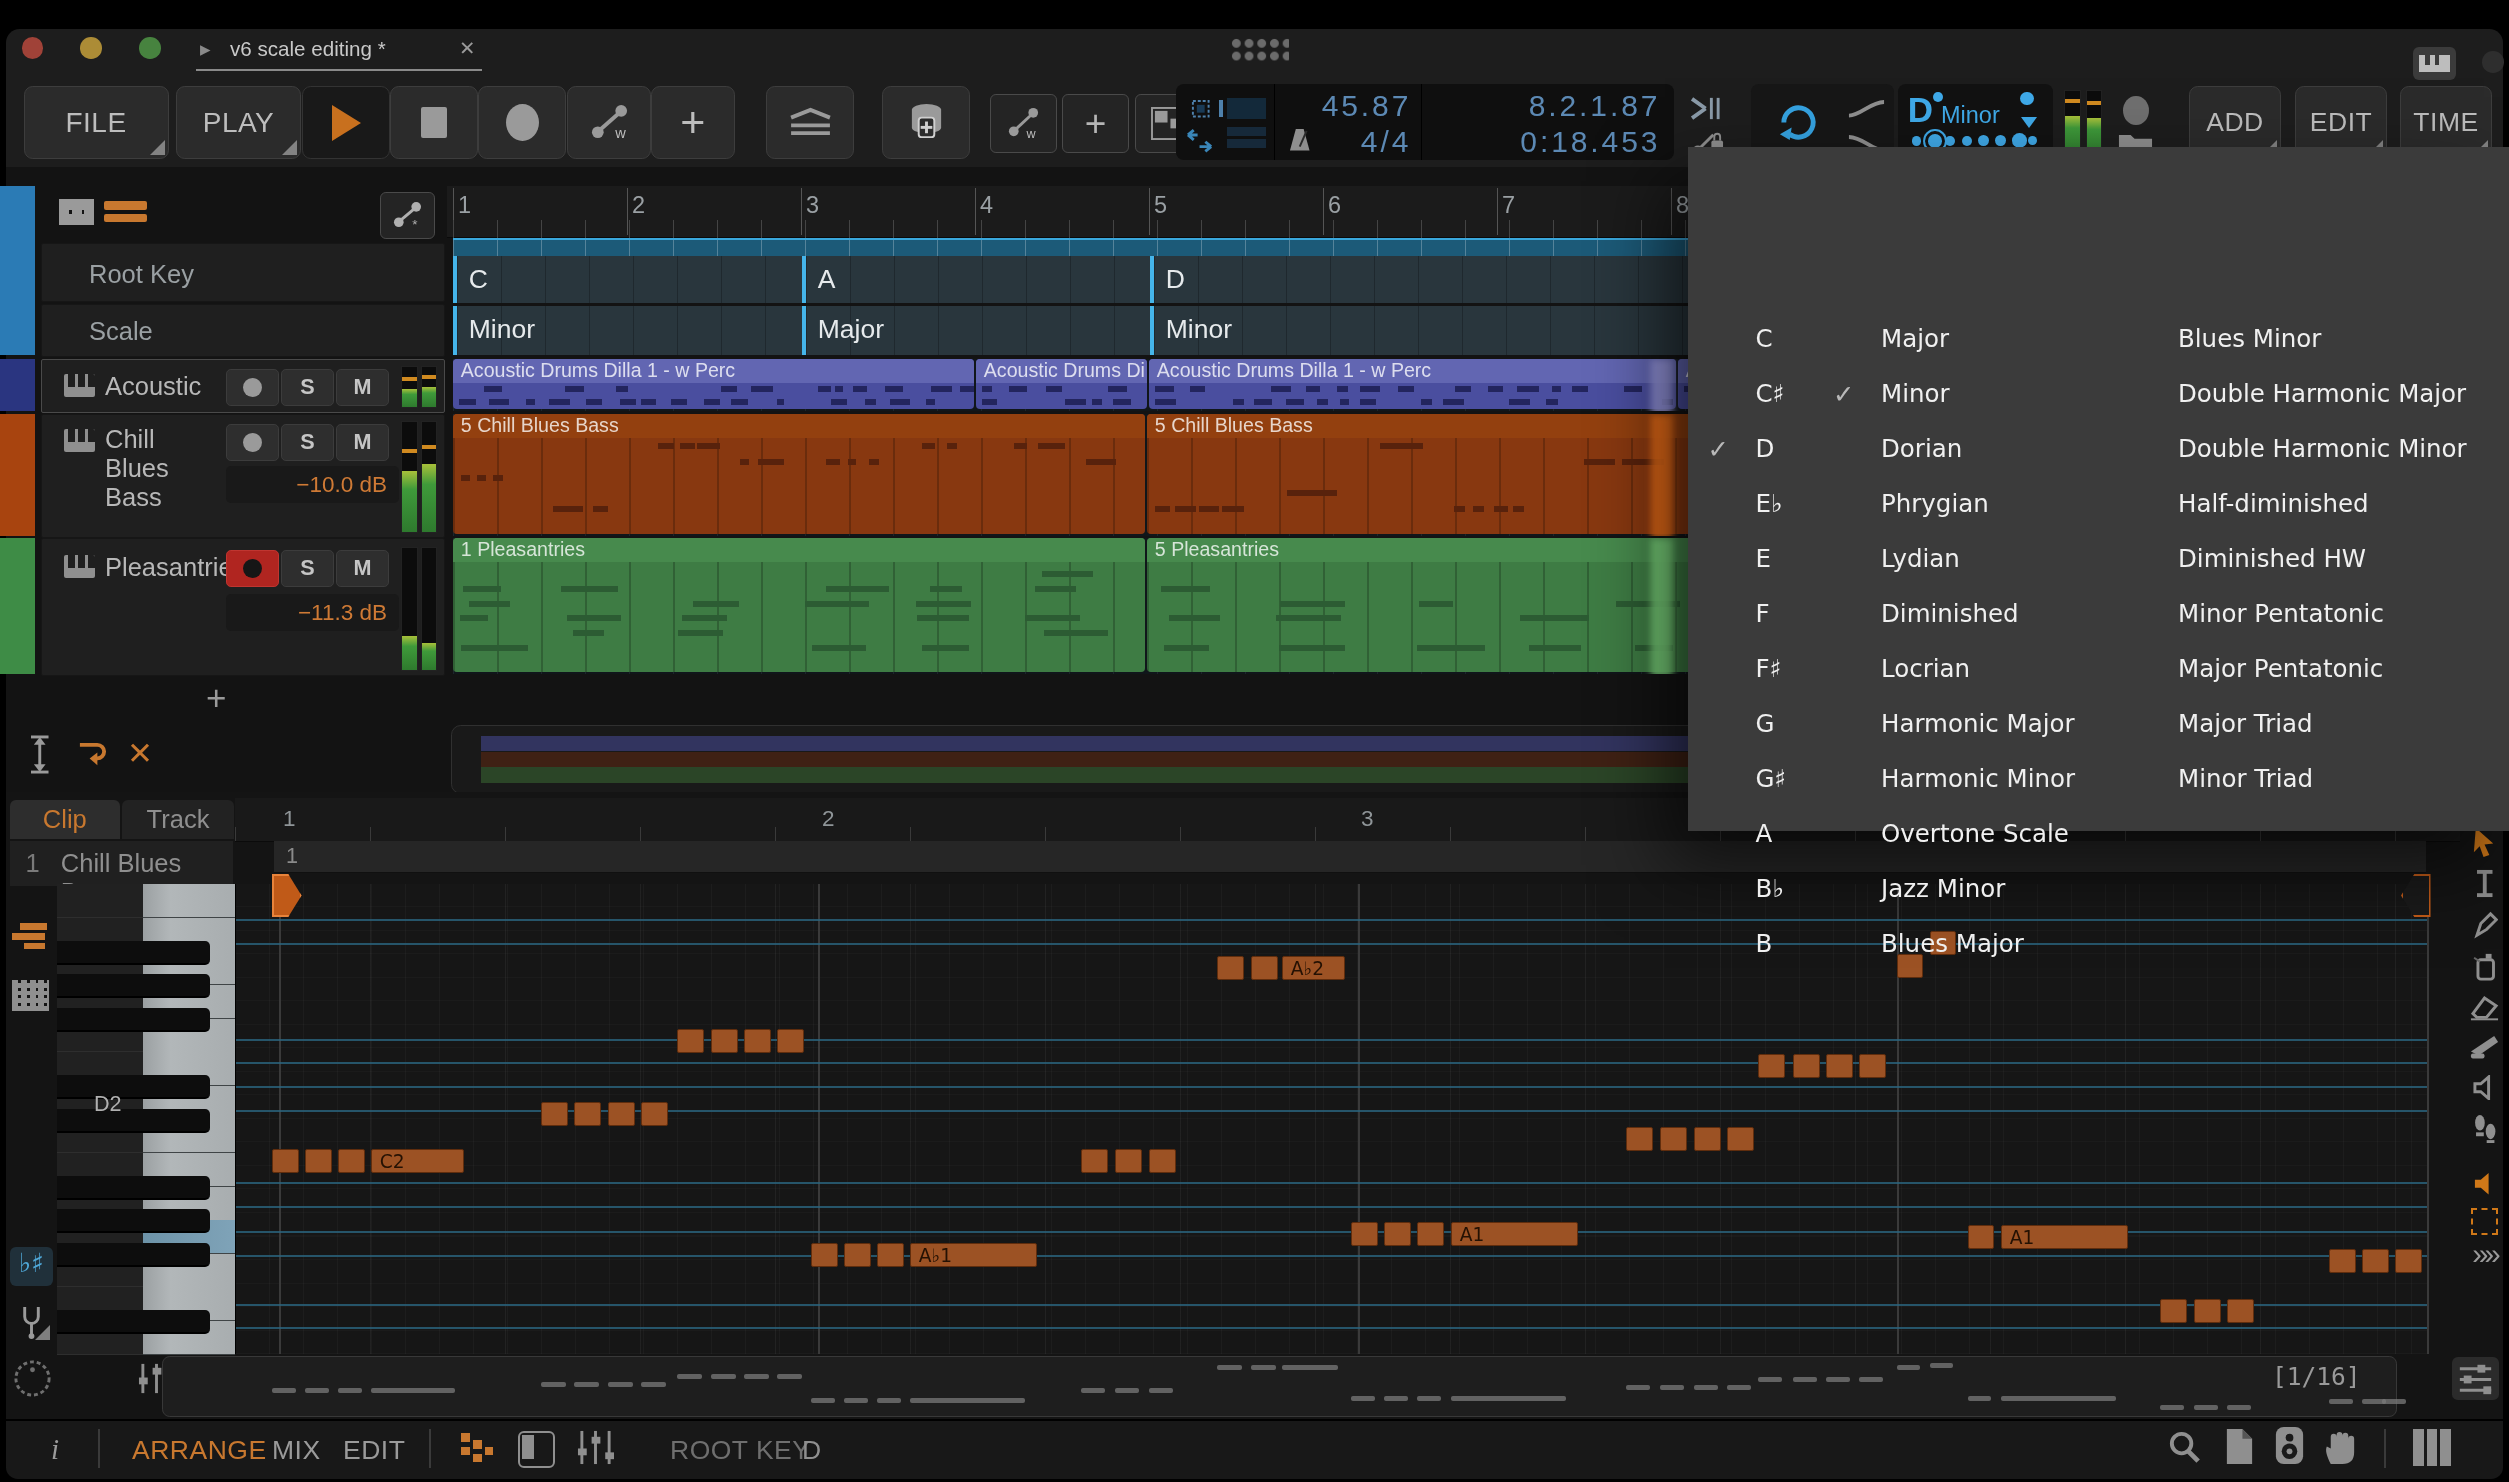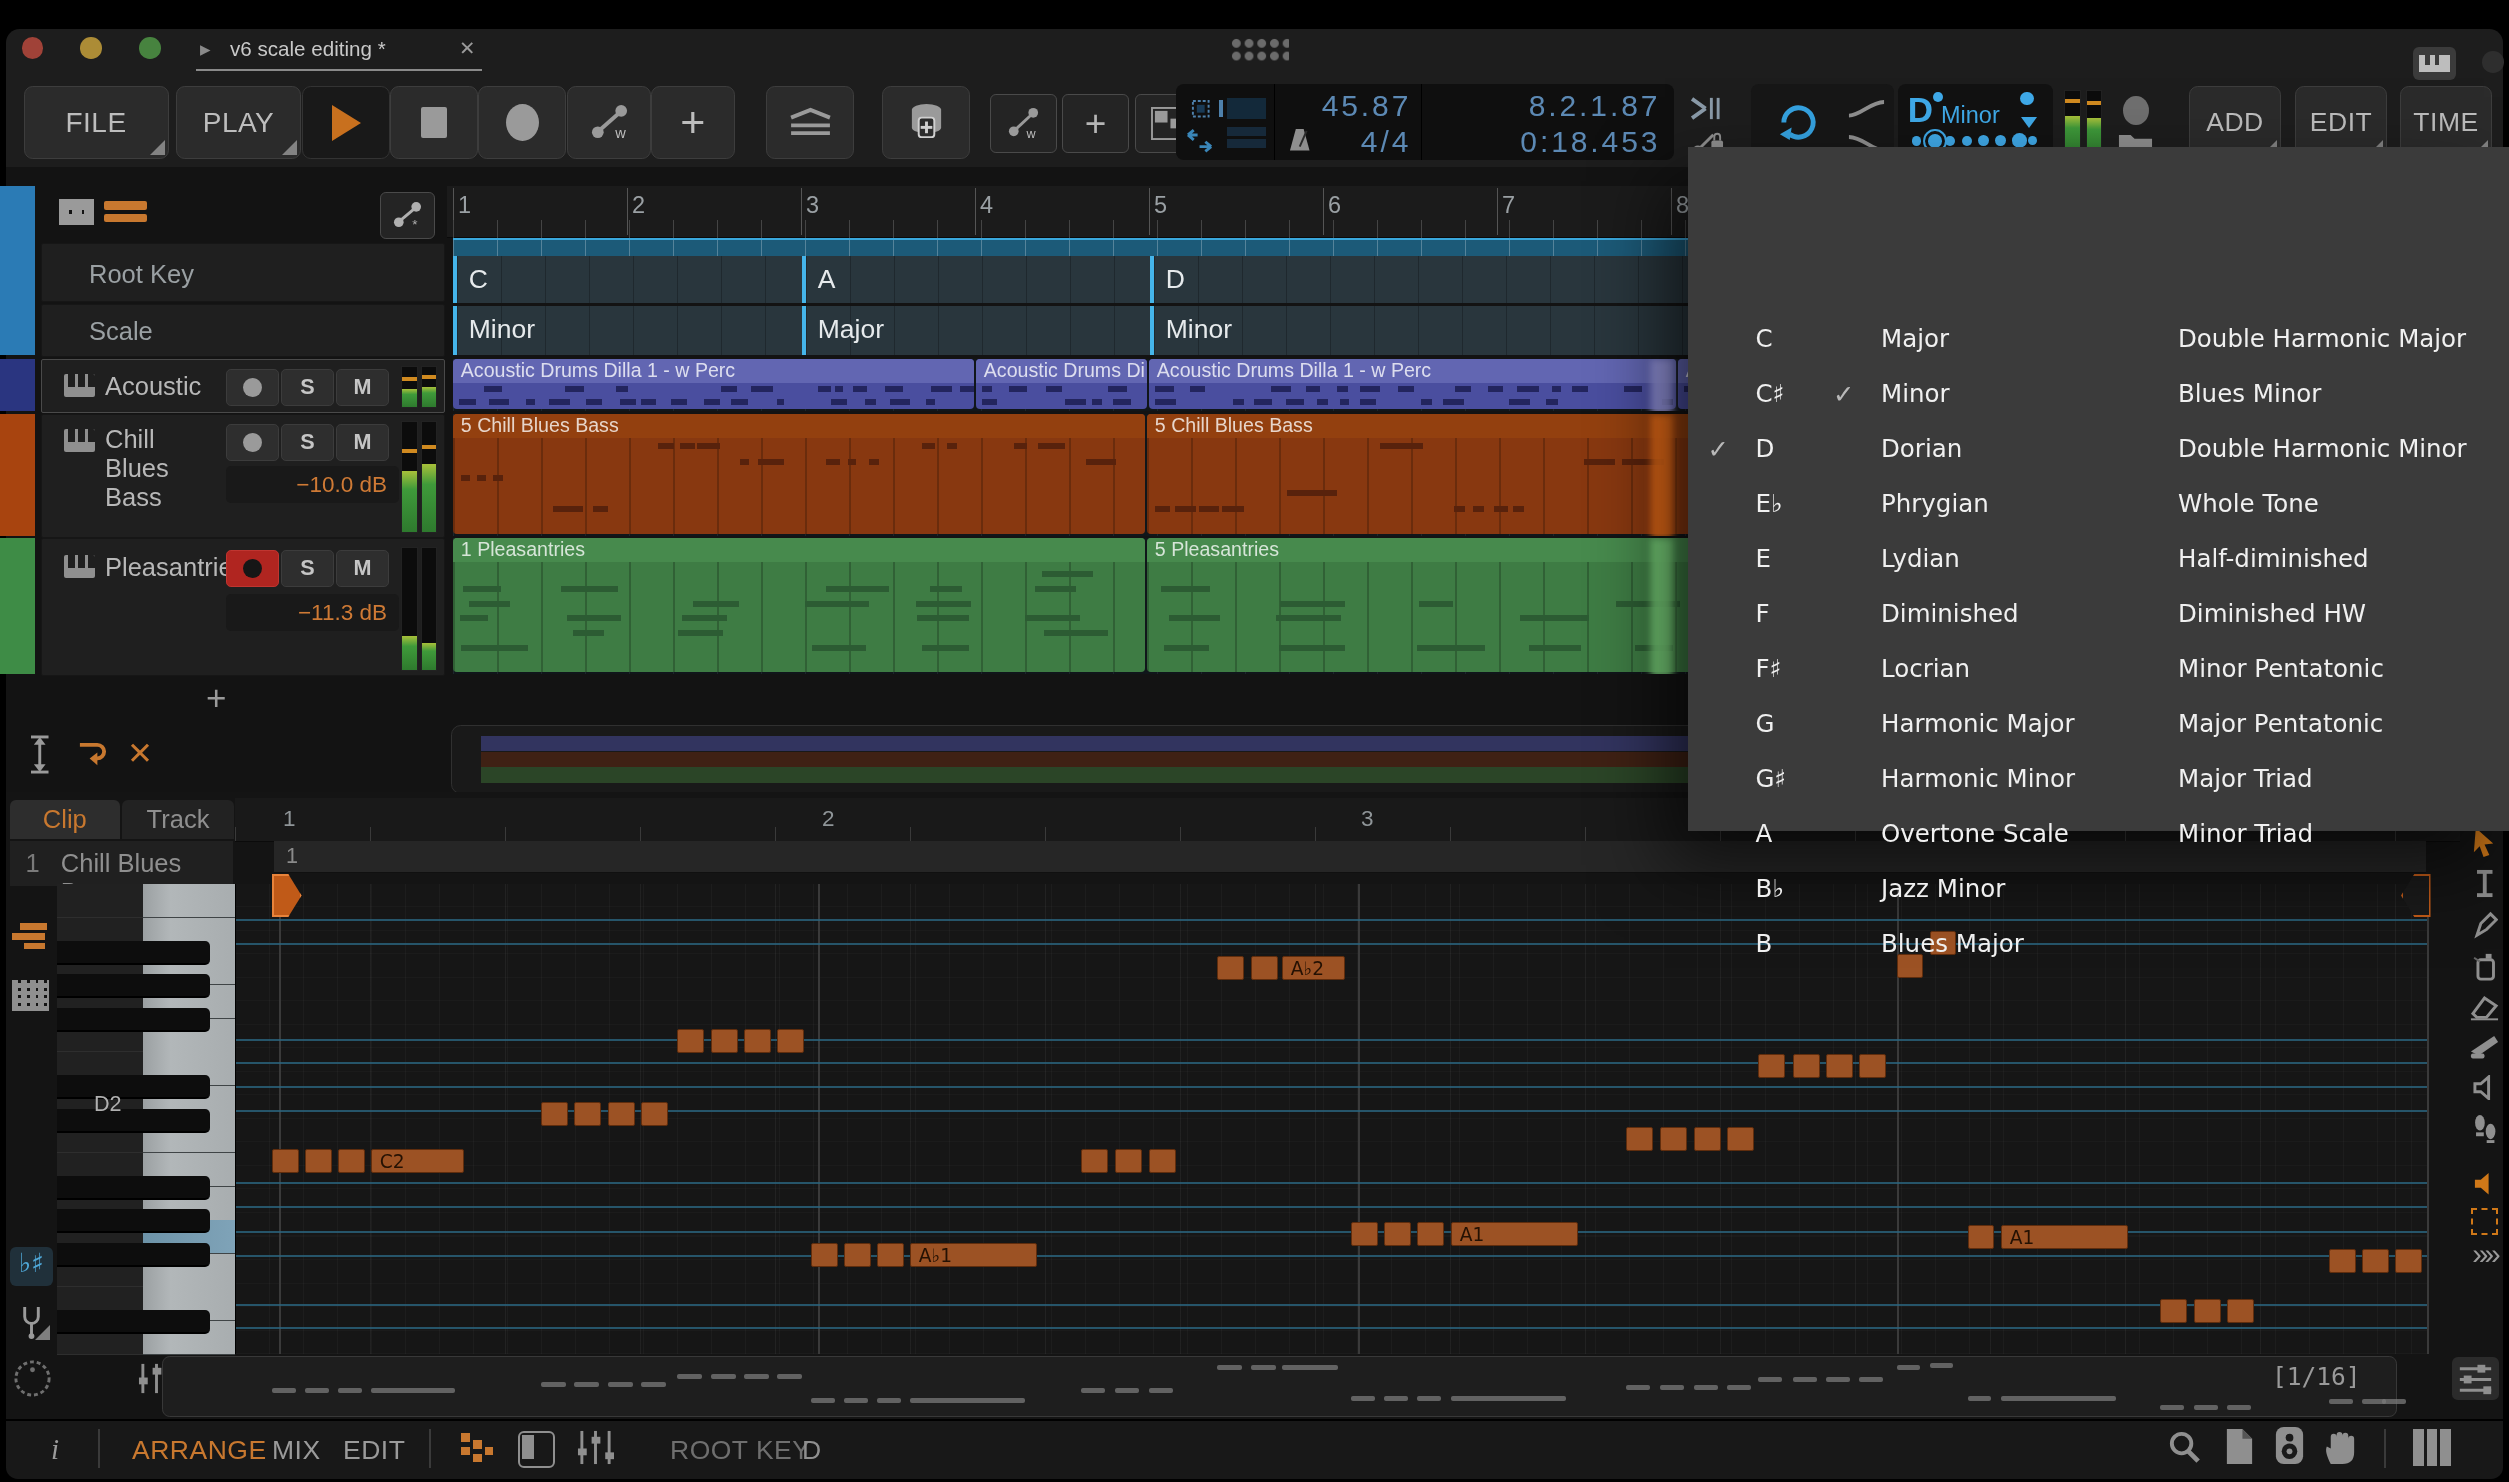--- a/index.html
+++ b/index.html
@@ -1088,32 +1088,29 @@
           <span class="chk"></span>
           <span class="lbl">Jazz Minor</span>
         </div>
         <div class="menu-row">
           <span class="chk"></span>
           <span class="lbl">Blues Major</span>
         </div>
       </div>
       <div class="menu-col" style="left: 490px;">
         <div class="menu-row">
+          <span class="lbl">Blues Minor</span>
+        </div>
+        <div class="menu-row">
           <span class="lbl">Double Harmonic Major</span>
         </div>
         <div class="menu-row">
-          <span class="lbl">Blues Minor</span>
-        </div>
-        <div class="menu-row">
           <span class="lbl">Double Harmonic Minor</span>
         </div>
         <div class="menu-row">
-          <span class="lbl">Whole Tone</span>
-        </div>
-        <div class="menu-row">
           <span class="lbl">Half-diminished</span>
         </div>
         <div class="menu-row">
           <span class="lbl">Diminished HW</span>
         </div>
         <div class="menu-row">
           <span class="lbl">Minor Pentatonic</span>
         </div>
         <div class="menu-row">
           <span class="lbl">Major Pentatonic</span>

